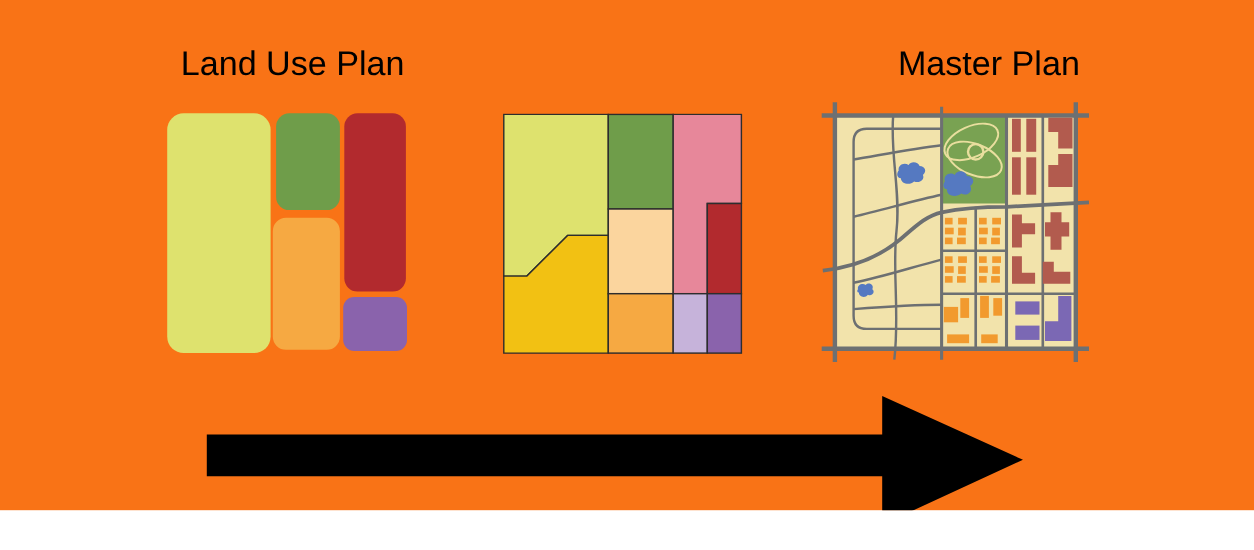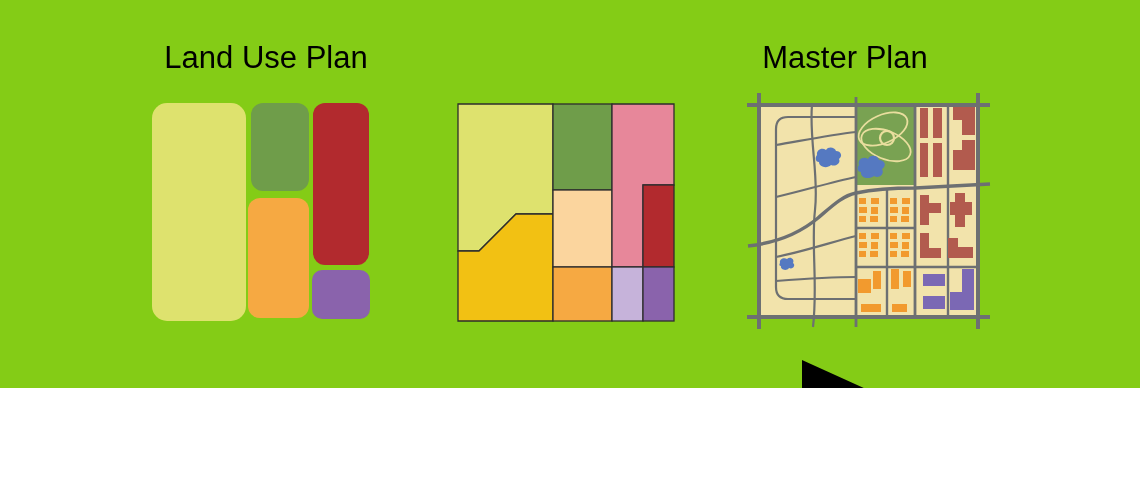--- a/index.html
+++ b/index.html
@@ -1,32 +1,32 @@
 <!DOCTYPE html>
 <html><head>
 <meta charset="utf-8">
 <style>
   html,body{margin:0;padding:0;background:#ffffff;}
   #stage{
-    position:relative;width:1140px;height:388px;background:#84cc16;overflow:hidden;
+    position:relative;width:1140px;height:464px;background:#f97316;overflow:hidden;
     font-family:"Liberation Sans", sans-serif;
   }
   .panel-title{
     position:absolute;top:40px;width:270px;text-align:center;
     font-size:31px;color:#000;white-space:nowrap;
   }
   .fig{position:absolute;}
 </style>
 </head>
 <body>
 
 <div id="stage">
 
   <div class="panel-title" style="left:131px;">Land Use Plan</div>
-  <div class="panel-title" style="left:710px;">Master Plan</div>
+  <div class="panel-title" style="left:764px;">Master Plan</div>
 
   <svg class="fig" style="left:148px;top:98px;" width="226" height="228" viewBox="0 0 226 228">
     <rect x="4" y="5" width="94" height="218" rx="15" fill="#dee26e"></rect>
     <rect x="103" y="5" width="58" height="88" rx="12" fill="#6f9d4a"></rect>
     <rect x="100" y="100" width="61" height="120" rx="12" fill="#f6a942"></rect>
     <rect x="165" y="5" width="56" height="162" rx="12" fill="#b22a2e"></rect>
     <rect x="164" y="172" width="58" height="49" rx="10" fill="#8a63ac"></rect>
   </svg>
 
   <svg class="fig" style="left:457px;top:103px;" width="219" height="220" viewBox="0 0 219 220">

